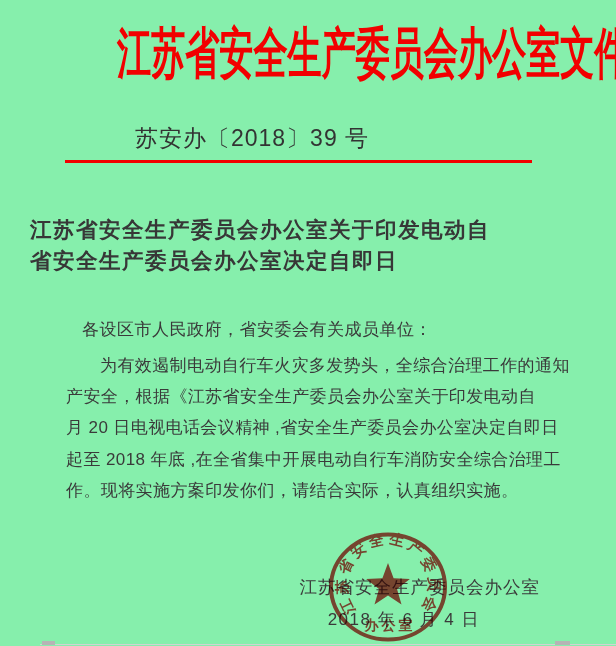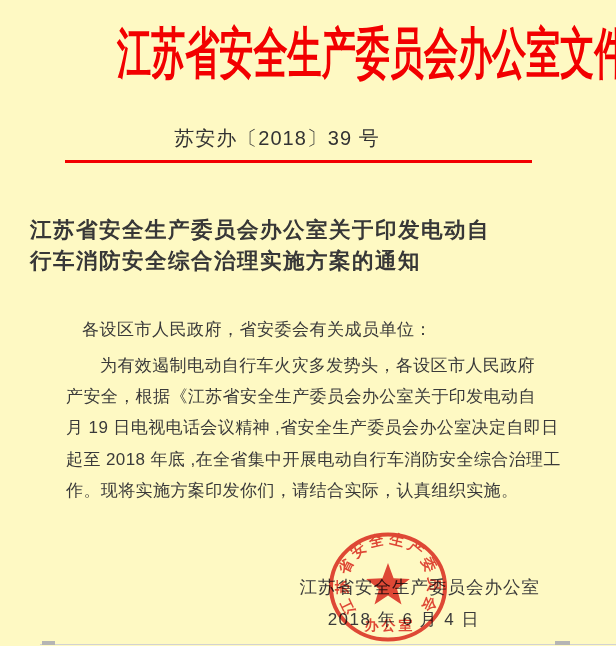--- a/index.html
+++ b/index.html
@@ -1,33 +1,33 @@
 <!DOCTYPE html>
 <html><head>
 <meta charset="utf-8">
 <style>
   html,body { margin:0; padding:0; background:#ffffff; }
   .page {
     position:relative; width:616px; height:646px; margin:0 auto;
-    background:#fef9c3; overflow:hidden;
+    background:#86efac; overflow:hidden;
     font-family:"Liberation Sans", sans-serif;
     color:#3a3a3a;
   }
   .header-title {
     position:absolute; top:16px; left:0; width:616px;
     text-align:center; white-space:nowrap;
     font-family:"Liberation Serif", serif;
     font-weight:bold; font-size:55px; line-height:76px;
     color:#f20000;
     transform:scaleX(0.62); transform-origin:50% 50%;
   }
   .doc-number {
     position:absolute; top:126px; left:0; width:504px;
-    text-align:center; font-size:20px; line-height:24px;
-    color:#333333; letter-spacing:1px;margin-left:25px;
+    text-align:center; font-size:23px; line-height:24px;
+    color:#333333; letter-spacing:1px;
   }
   .red-rule {
     position:absolute; top:160px; left:65px; width:467px; height:3px;
     background:#f20000;
   }
   .doc-title {
     position:absolute; top:215px; left:30px; right:30px;
     text-align:left; font-weight:bold; font-size:21.5px;
     line-height:31px; letter-spacing:1.5px; color:#373737;
   }
@@ -77,29 +77,29 @@
 <div class="page">
 
   <div class="header-title">江苏省安全生产委员会办公室文件</div>
 
   <div class="doc-number">苏安办〔2018〕39 号</div>
 
   <div class="red-rule"></div>
 
   <div class="doc-title">
     <div>江苏省安全生产委员会办公室关于印发电动自</div>
-    <div>行车消防安全综合治理实施方案的通知</div>
+    <div>省安全生产委员会办公室决定自即日</div>
   </div>
 
   <div class="salutation">各设区市人民政府，省安委会有关成员单位：</div>
 
   <div class="paragraph">
-    <div class="line first">为有效遏制电动自行车火灾多发势头，各设区市人民政府</div>
+    <div class="line first">为有效遏制电动自行车火灾多发势头，全综合治理工作的通知</div>
     <div class="line">产安全，根据《江苏省安全生产委员会办公室关于印发电动自</div>
-    <div class="line">月 19 日电视电话会议精神 ,省安全生产委员会办公室决定自即日</div>
+    <div class="line">月 20 日电视电话会议精神 ,省安全生产委员会办公室决定自即日</div>
     <div class="line">起至 2018 年底 ,在全省集中开展电动自行车消防安全综合治理工</div>
     <div class="line">作。现将实施方案印发你们，请结合实际，认真组织实施。</div>
   </div>
 
   <div class="sig-name">江苏省安全生产委员会办公室</div>
 
   <div class="sig-date">2018 年 6 月 4 日</div>
 
   <div class="seal">
     <svg viewBox="0 0 124 113" xmlns="http://www.w3.org/2000/svg">

